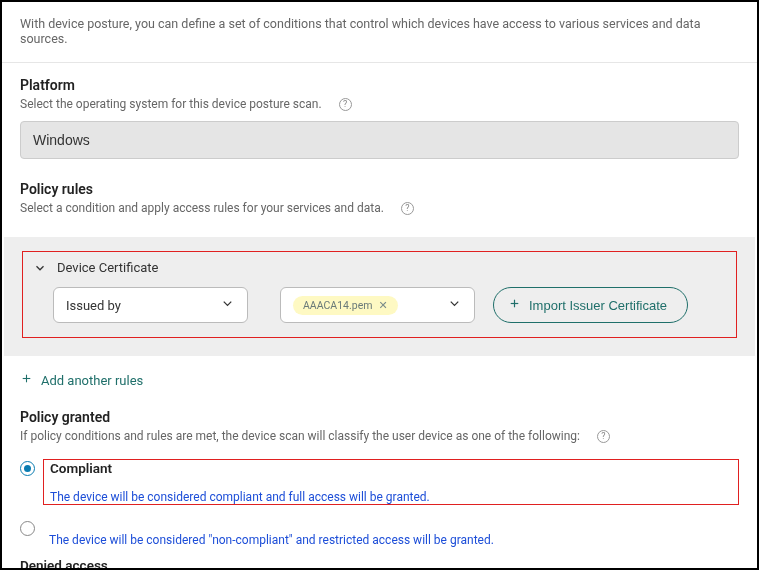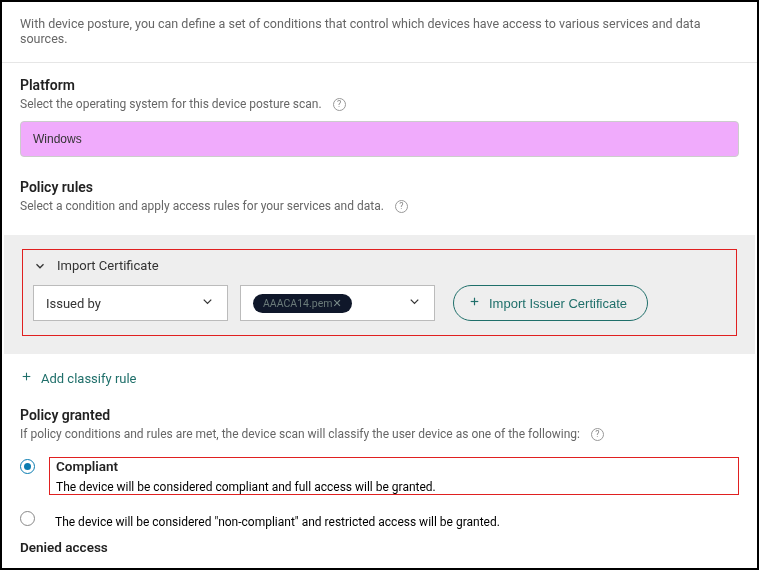--- a/index.html
+++ b/index.html
@@ -34,43 +34,43 @@
       font-weight: 600;
       color: #222;
       margin-bottom: 4px;
     }
     .section-desc {
       font-size: 12px;
       color: #666;
       margin-bottom: 10px;
       display: flex;
       align-items: center;
-      gap: 11px;
+      gap: 17px;
     }
     .help-icon {
       display: inline-flex;
       width: 13px;
       height: 13px;
       border: 1px solid #999;
       border-radius: 50%;
       font-size: 9px;
       color: #888;
       align-items: center;
       justify-content: center;
       cursor: pointer;
     }
     .platform-select {
       width: 100%;
       padding: 10px 12px;
       border: 1px solid #ccc;
       border-radius: 4px;
-      font-size: 12px;
+      font-size: 14px;
       color: #333;
       text-align: left;
-      background: #f0abfc;
+      background: #e5e5e5;
       cursor: pointer;
     }
     .rules-container {
       background: #eeeeee;
       padding: 14px 18px 18px;
       margin: 0 2px;
     }
     .red-box-1 {
       border: 1px solid #e02020;
       padding: 8px 10px 14px;
@@ -90,39 +90,41 @@
     }
     .chevron-down svg { width: 14px; height: 14px; }
     .rule-row {
       display: flex;
       align-items: center;
       gap: 12px;
     }
     .dropdown {
       background: #fff;
       border: 1px solid #bbb;
-      border-radius: 0;
+      border-radius: 6px;
       height: 36px;
       display: flex;
       align-items: center;
       justify-content: space-between;
       padding: 0 12px;
       cursor: pointer;
       font-size: 13px;
+      margin-left: 20px;
     }
     .dd-issued { width: 195px; }
     .dd-cert { width: 195px; }
     .dd-cert-chip {
-      background: #0f172a;
+      background: #fef9c3;
       padding: 3px 10px;
       border-radius: 12px;
       font-size: 10.5px;
       color: #6a7a79;
       display: inline-flex;
       align-items: center;
+      gap: 6px;
     }
     .chip-x {
       cursor: pointer;
       font-size: 11px;
       color: #7a8b8a;
     }
     .chev {
       color: #333;
     }
     .chev svg { width: 15px; height: 15px; }
@@ -151,21 +153,21 @@
       color: #1f6f6a;
       cursor: pointer;
     }
     .add-rule .plus-icon { color: #1f6f6a; }
     .result-section {
       padding: 20px 18px 0;
     }
     .radio-group { margin-top: 4px; }
     .radio-row {
       display: flex;
-      gap: 20px;
+      gap: 14px;
       padding: 6px 0 10px;
     }
     .radio-row.compact { padding: 4px 0 6px; }
     .radio-circle {
       width: 15px;
       height: 15px;
       border: 1.5px solid #888;
       border-radius: 50%;
       margin-top: 2px;
       flex-shrink: 0;
@@ -186,22 +188,22 @@
       border-radius: 50%;
     }
     .radio-body { flex: 1; }
     .radio-label {
       font-size: 13.5px;
       font-weight: 600;
       color: #222;
     }
     .radio-desc {
       font-size: 12px;
-      color: #000000;
-      margin-top: 6px;
+      color: #1d4ed8;
+      margin-top: 14px;
     }
     .red-box-2 {
       border: 1px solid #e02020;
       padding: 0 6px;
       margin-left: -6px;
       display: inline-block;
       min-width: 400px;
     }
   </style>
 </head>
@@ -231,21 +233,21 @@
 </div>
 
 <div class="rules-container">
   <div class="red-box-1">
     <div class="rule-header">
       <span class="chevron-down">
         <svg viewBox="0 0 24 24" fill="none" stroke="currentColor" stroke-width="2.2">
             <polyline points="6 9 12 15 18 9"></polyline>
           </svg>
       </span>
-      <span>Import Certificate</span>
+      <span>Device Certificate</span>
     </div>
     <div class="rule-row">
       <div class="dropdown dd-issued">
         <span>Issued by</span>
         <span class="chev">
           <svg viewBox="0 0 24 24" fill="none" stroke="currentColor" stroke-width="2">
               <polyline points="6 9 12 15 18 9"></polyline>
             </svg>
         </span>
       </div>
@@ -273,21 +275,21 @@
   </div>
 </div>
 
 <div class="add-rule">
   <span class="plus-icon">
     <svg viewBox="0 0 24 24" fill="none" stroke="currentColor" stroke-width="2">
         <line x1="12" y1="5" x2="12" y2="19"></line>
         <line x1="5" y1="12" x2="19" y2="12"></line>
       </svg>
   </span>
-  <span>Add classify rule</span>
+  <span>Add another rules</span>
 </div>
 
 <div class="result-section">
   <div class="section-title">Policy granted</div>
   <div class="section-desc">
     <span>If policy conditions and rules are met, the device scan will classify the user device as one of the following:</span>
     <span class="help-icon">?</span>
   </div>
 
   <div class="radio-group">

